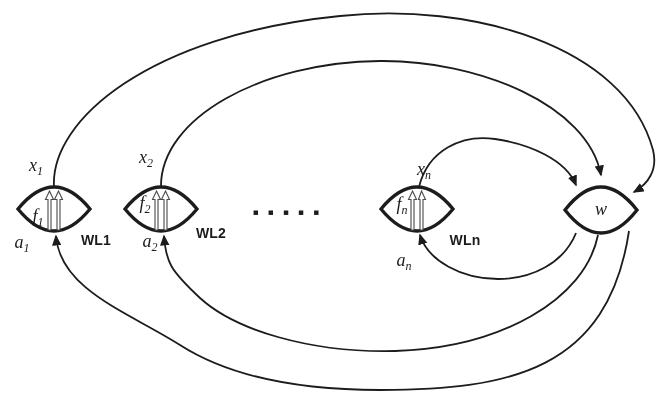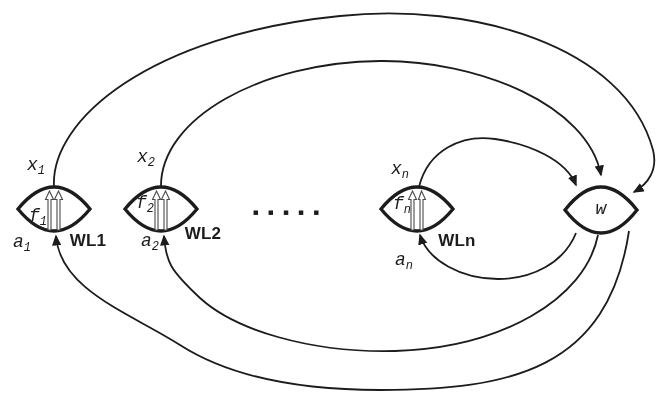--- a/index.html
+++ b/index.html
@@ -5,29 +5,30 @@
   :root { --ink:#1c1c1c; --bg:#ffffff; }
   html,body { margin:0; padding:0; background:var(--bg); }
   #canvas {
     position:relative; width:661px; height:400px;
     background:var(--bg); overflow:hidden;
     font-family:"DejaVu Serif", serif;
   }
   #canvas svg { position:absolute; left:0; top:0; }
   .mlabel {
     position:absolute; transform:translate(-50%,-50%);
-    font-family:Liberation Mono, monospace; font-style:italic;
+    font-family:Liberation Serif, serif; font-style:italic;
     font-size:18px; color:var(--ink); white-space:nowrap; line-height:1;
   }
   .mlabel .sub { font-size:12px; vertical-align:-4px; font-style:italic; }
   .wl-label {
     position:absolute; transform:translate(-50%,-50%);
     font-family:"Liberation Sans", sans-serif; font-weight:bold;
-    font-size:17px; color:var(--ink); white-space:nowrap; line-height:1;
+    font-size:14px; color:var(--ink); white-space:nowrap; line-height:1;
     letter-spacing:0.2px;
+    margin-left:8px;
   }
   .dots {
     position:absolute; transform:translate(-50%,-50%);
     font-family:"DejaVu Sans", sans-serif; font-size:9px;
     letter-spacing:9px; color:var(--ink); white-space:nowrap; line-height:1;
     padding-left:9px; 
   }
   .edge { fill:none; stroke:var(--ink); stroke-width:1.8; }
   .node { fill:var(--bg); stroke:var(--ink); stroke-width:3.4; }
   .inner-arrow { fill:var(--bg); stroke:#4a4a4a; stroke-width:1.1; }
@@ -76,19 +77,19 @@
   <div class="mlabel" style="left:22px;top:243px"><span>a</span><span class="sub">1</span></div>
   <div class="wl-label" style="left:88px;top:240px">WL1</div>
 
   <div class="mlabel" style="left:146px;top:158px"><span>x</span><span class="sub">2</span></div>
   <div class="mlabel" style="left:145px;top:204px"><span>f</span><span class="sub">2</span></div>
   <div class="mlabel" style="left:150px;top:242px"><span>a</span><span class="sub">2</span></div>
   <div class="wl-label" style="left:203px;top:233px">WL2</div>
 
   <div class="dots" style="left:286px;top:212px">▪▪▪▪▪</div>
 
-  <div class="mlabel" style="left:400px;top:170px"><span>x</span><span class="sub">n</span></div>
+  <div class="mlabel" style="left:424px;top:170px"><span>x</span><span class="sub">n</span></div>
   <div class="mlabel" style="left:402px;top:205px"><span>f</span><span class="sub">n</span></div>
   <div class="mlabel" style="left:404px;top:261px"><span>a</span><span class="sub">n</span></div>
   <div class="wl-label" style="left:457px;top:240px">WLn</div>
 
   <div class="mlabel" style="left:601px;top:209px">w</div>
 </div>
 
 </body></html>

